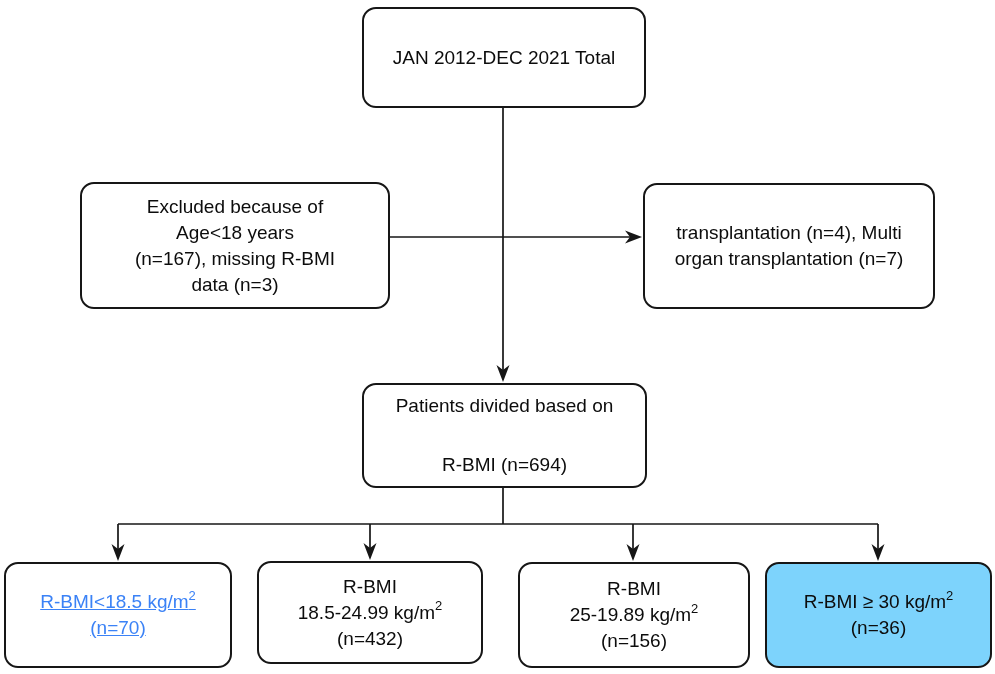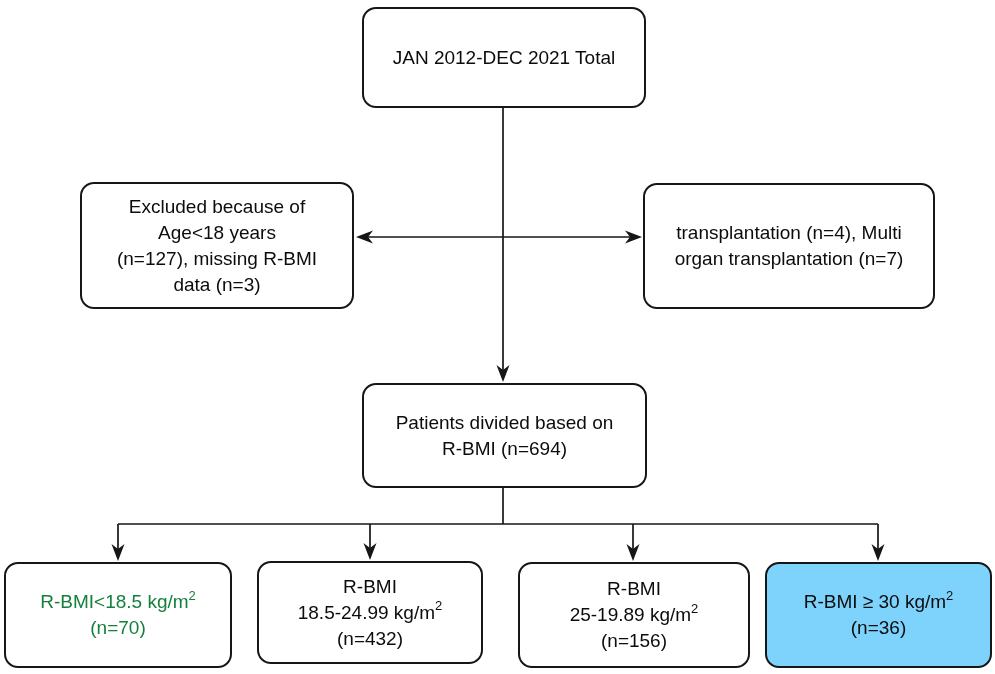--- a/index.html
+++ b/index.html
@@ -40,23 +40,23 @@
   }
   .box .line { white-space: nowrap; }
   .box sup {
     font-size: 13px;
     line-height: 0;
     position: relative;
     top: -1px;
   }
   
   .box-total          { left: 362px; top:   7px; width: 284px; height: 101px; }
-  .box-excluded-left  { left:  80px; top: 182px; width: 274px; height: 127px; }
+  .box-excluded-left  { left:  80px; top: 182px; width: 310px; height: 127px; }
   .box-excluded-right { left: 643px; top: 183px; width: 292px; height: 126px; }
-  .box-divided        { left: 362px; top: 383px; width: 285px; height: 105px; }
+  .box-divided        { left: 362px; top: 383px; width: 285px; height: 105px; justify-content: space-between; }
   .box-bmi-1          { left:   4px; top: 562px; width: 228px; height: 106px; }
   .box-bmi-2          { left: 257px; top: 561px; width: 226px; height: 103px; }
   .box-bmi-3          { left: 518px; top: 562px; width: 232px; height: 106px; }
   .box-bmi-4          { left: 765px; top: 562px; width: 227px; height: 106px; }
 </style>
 </head>
 <body>
 
 <div id="canvas" style="background: rgb(255, 255, 255);">
 
@@ -91,35 +91,35 @@
     </g>
   </svg>
 
   <div class="box box-total" style="border-color: rgb(22, 22, 22); background: rgb(255, 255, 255); color: rgb(12, 12, 12);">
       <div class="line"><span>JAN 2012-DEC 2021 Total</span></div>
     </div>
 
   <div class="box box-excluded-left" style="border-color: rgb(22, 22, 22); background: rgb(255, 255, 255); color: rgb(12, 12, 12);">
       <div class="line"><span>Excluded because of</span></div>
       <div class="line"><span>Age&lt;18 years</span></div>
-      <div class="line"><span>(n=127), missing R-BMI</span></div>
+      <div class="line"><span>(n=167), missing R-BMI</span></div>
       <div class="line"><span>data (n=3)</span></div>
     </div>
 
   <div class="box box-excluded-right" style="border-color: rgb(22, 22, 22); background: rgb(255, 255, 255); color: rgb(12, 12, 12);">
       <div class="line"><span>transplantation (n=4), Multi</span></div>
       <div class="line"><span>organ transplantation (n=7)</span></div>
     </div>
 
   <div class="box box-divided" style="border-color: rgb(22, 22, 22); background: rgb(255, 255, 255); color: rgb(12, 12, 12);">
       <div class="line"><span>Patients divided based on</span></div>
       <div class="line"><span>R-BMI (n=694)</span></div>
     </div>
 
-  <div class="box box-bmi-1" style="border-color: rgb(22, 22, 22); background: rgb(255, 255, 255); color: #15803d;">
+  <div class="box box-bmi-1" style="border-color: rgb(22, 22, 22); background: rgb(255, 255, 255); color: #3b82f6; text-decoration: underline;">
       <div class="line"><span>R-BMI&lt;18.5 kg/m</span><sup>2</sup></div>
       <div class="line"><span>(n=70)</span></div>
     </div>
 
   <div class="box box-bmi-2" style="border-color: rgb(22, 22, 22); background: rgb(255, 255, 255); color: rgb(12, 12, 12);">
       <div class="line"><span>R-BMI</span></div>
       <div class="line"><span>18.5-24.99 kg/m</span><sup>2</sup></div>
       <div class="line"><span>(n=432)</span></div>
     </div>
 

